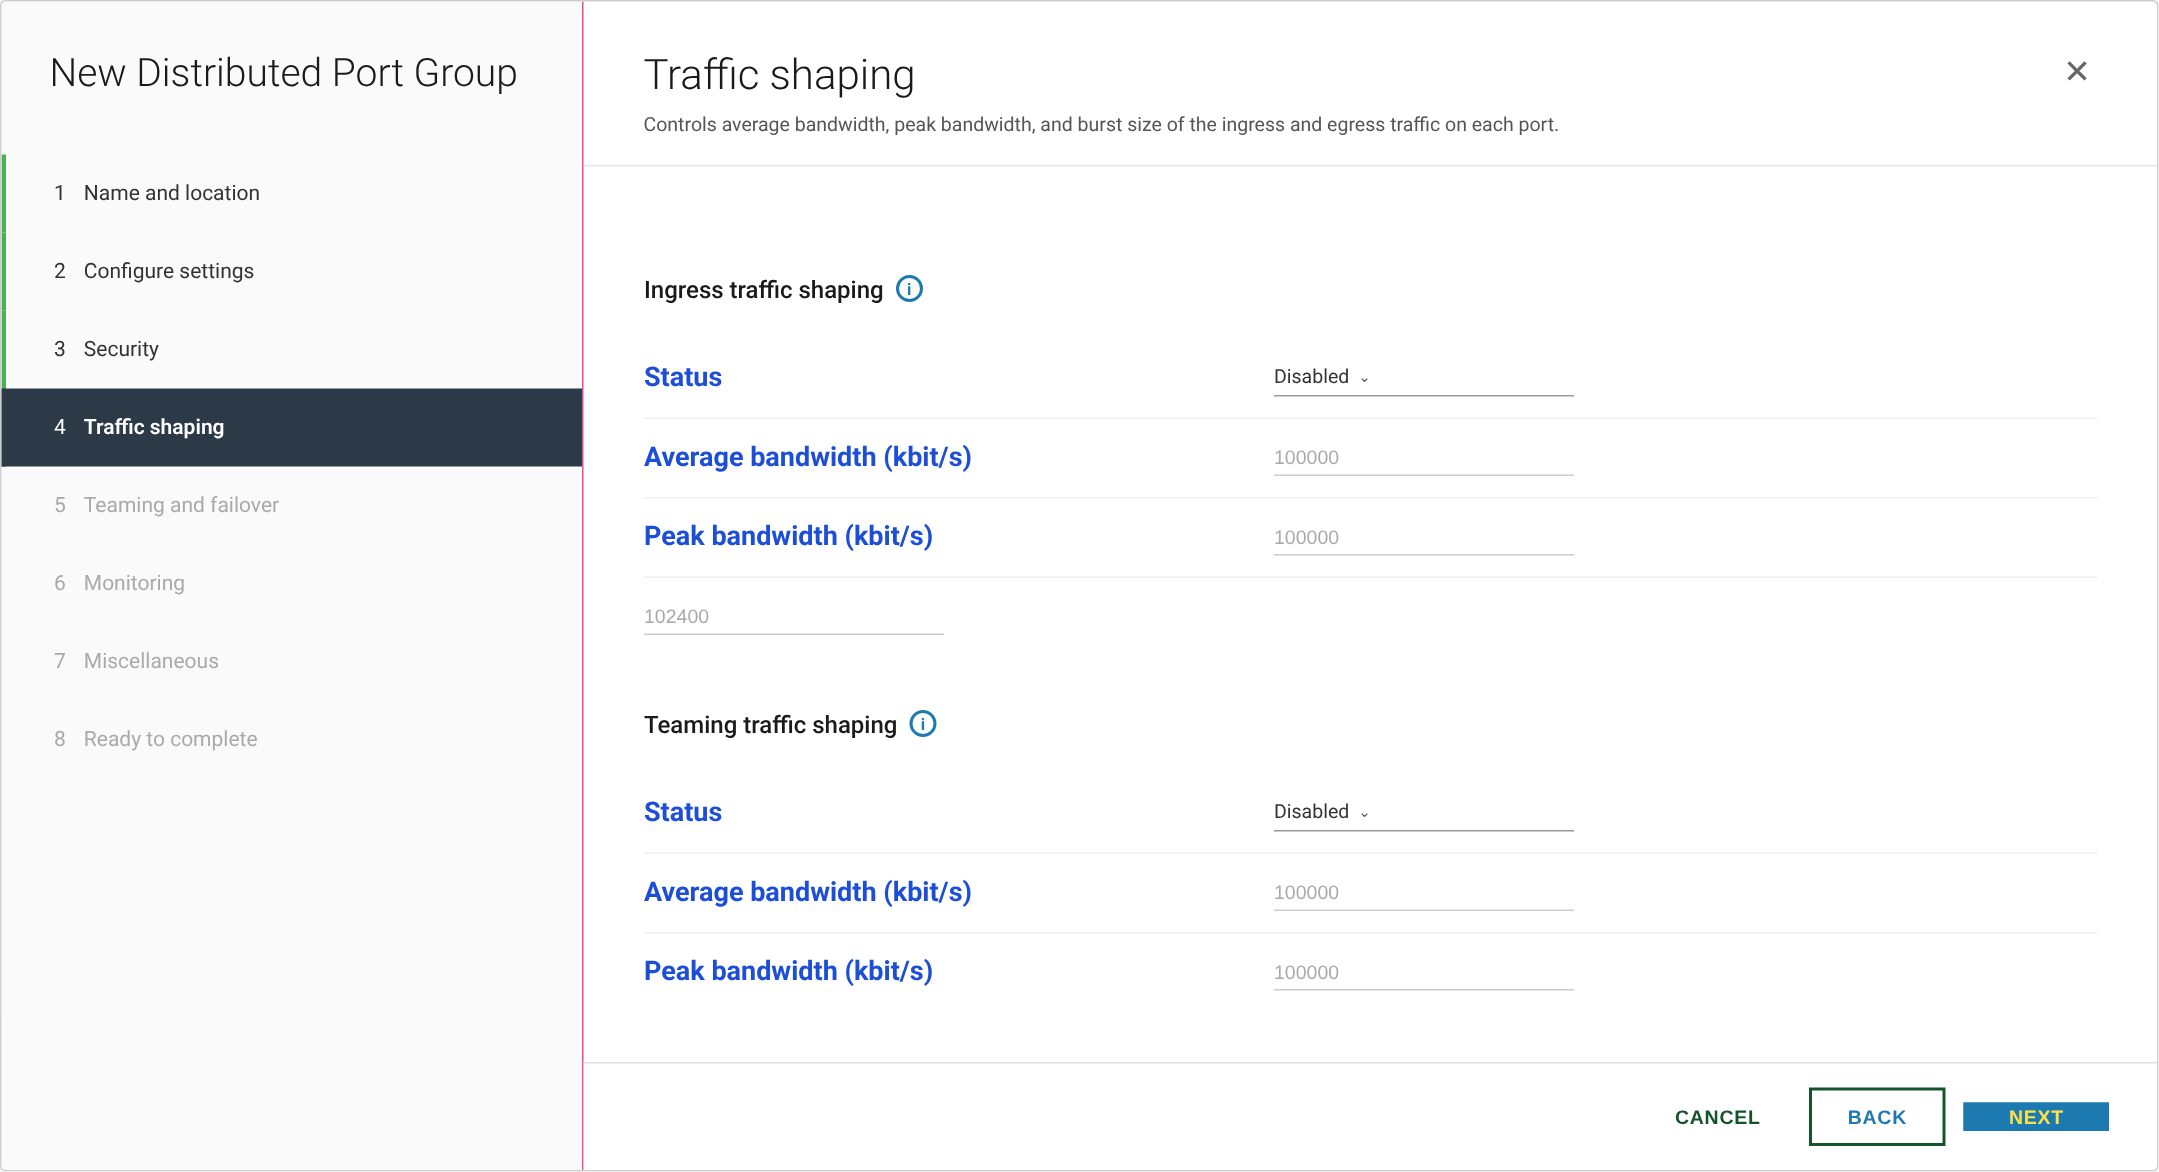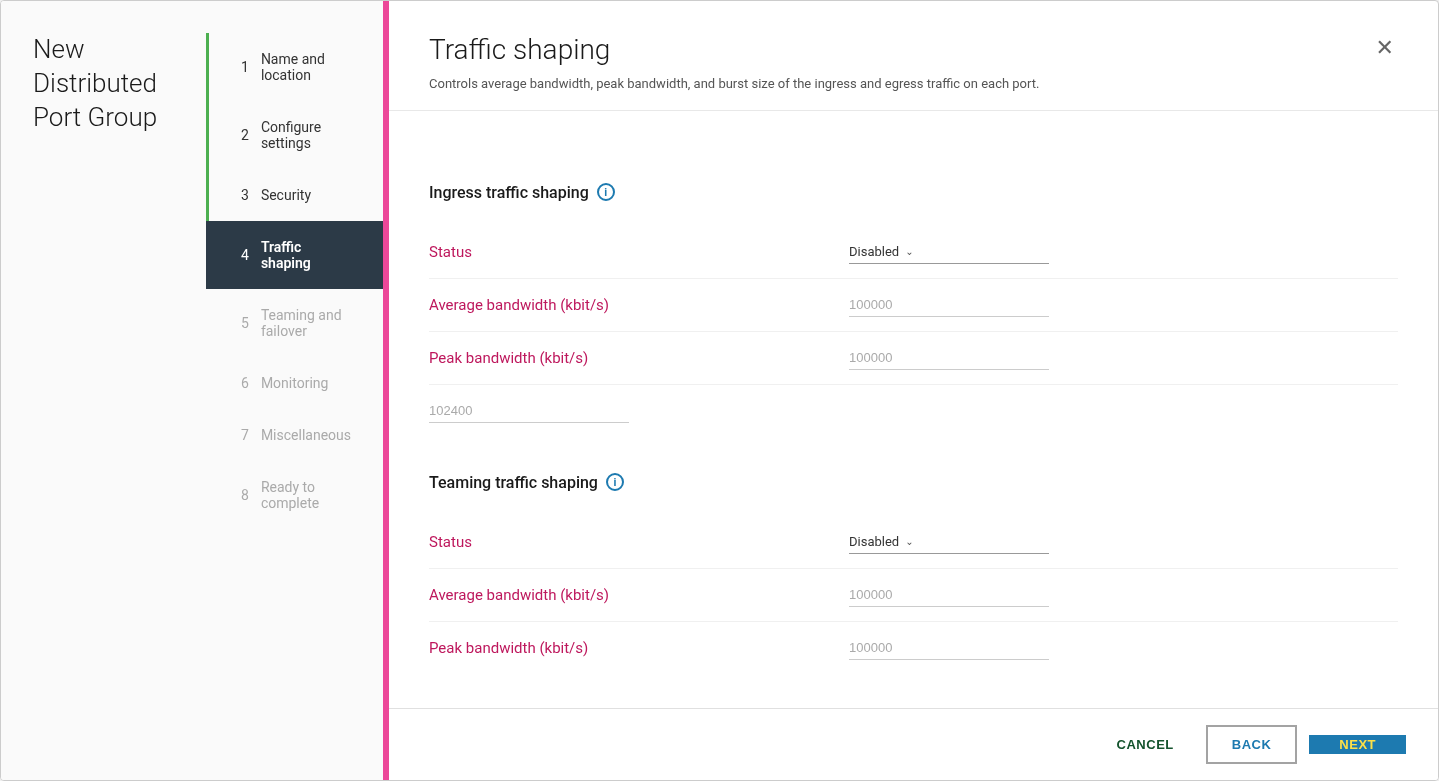--- a/index.html
+++ b/index.html
@@ -19,23 +19,23 @@
       border: 1px solid #ccc;
       border-radius: 4px;
       overflow: hidden;
       position: relative;
     }
     
     .sidebar {
       width: 388px;
       min-width: 388px;
       background: #fafafa;
-      border-right: 6px solid #ec4899;
-      display: flex;
-      flex-direction: row;
+      border-right: 1px solid #ec4899;
+      display: flex;
+      flex-direction: column;
       padding-top: 32px;
     }
     .sidebar-title {
       font-size: 26px;
       font-weight: 300;
       color: #1a1a1a;
       padding: 0 32px 36px 32px;
       line-height: 1.3;
     }
     .sidebar-steps {
@@ -149,23 +149,23 @@
       display: flex;
       align-items: center;
       padding: 14px 0;
       border-bottom: 1px solid #f0f0f0;
     }
     .form-row:last-child {
       border-bottom: none;
     }
     .form-label {
       width: 420px;
-      font-size: 15px;
-      font-weight: 400;
-      color: #be185d;
+      font-size: 18px;
+      font-weight: 700;
+      color: #1d4ed8;
     }
     .form-field {
       flex: 1;
       max-width: 200px;
     }
     .form-select {
       display: flex;
       align-items: center;
       gap: 6px;
       border-bottom: 1px solid #999;
@@ -208,21 +208,21 @@
       font-size: 13px;
       font-weight: 600;
       color: #14532d;
       cursor: pointer;
       padding: 10px 20px;
       text-transform: uppercase;
       letter-spacing: 0.5px;
     }
     .btn-back {
       background: #fff;
-      border: 2px solid #a3a3a3;
+      border: 2px solid #14532d;
       color: #1d7ab0;
       font-size: 13px;
       font-weight: 600;
       padding: 10px 24px;
       cursor: pointer;
       text-transform: uppercase;
       letter-spacing: 0.5px;
     }
     .btn-next {
       background: #1d7ab0;

